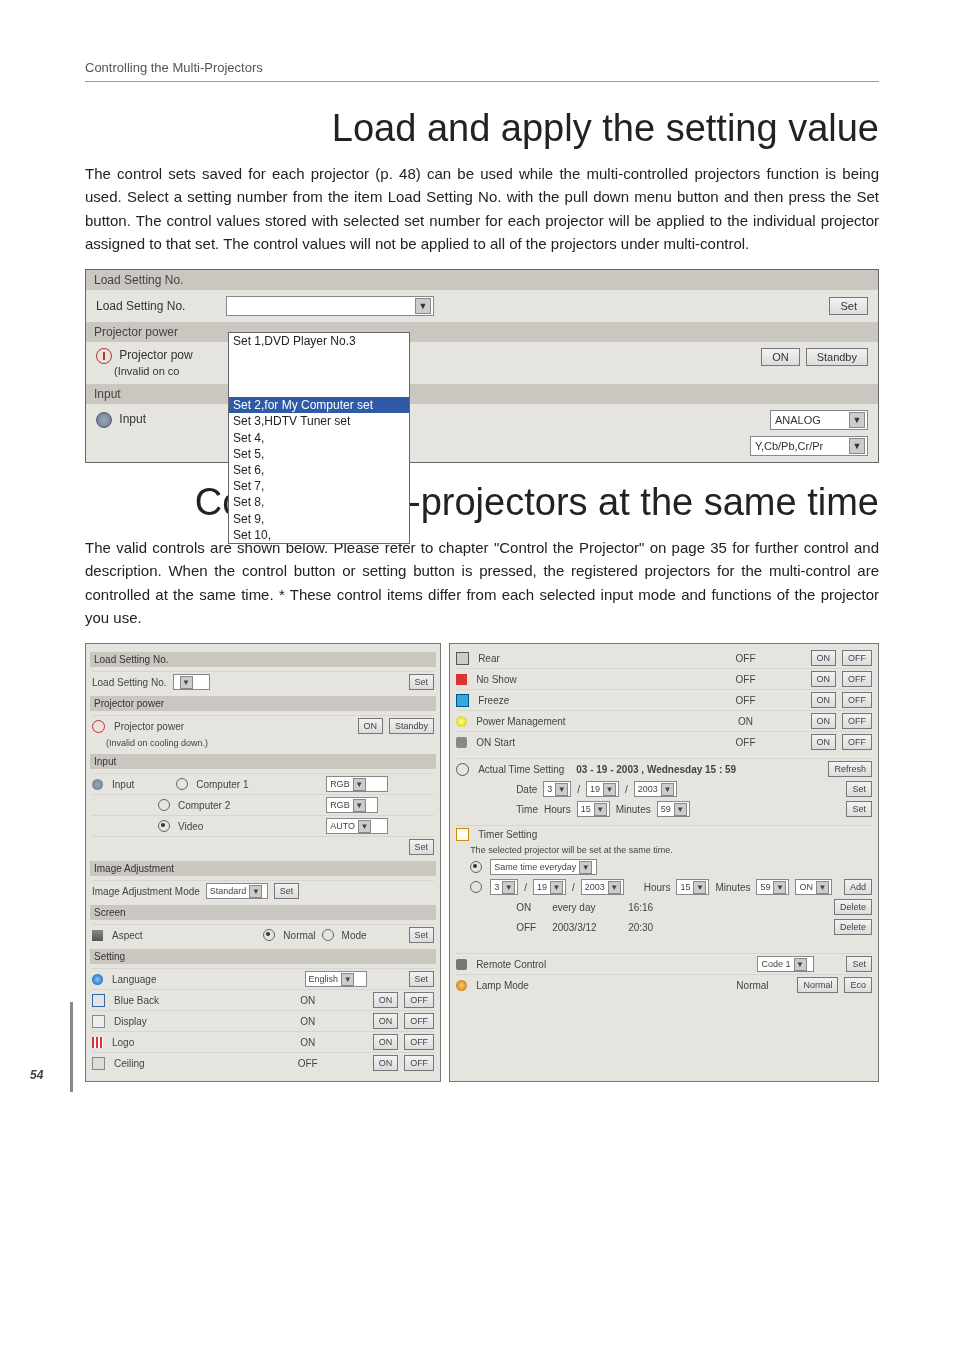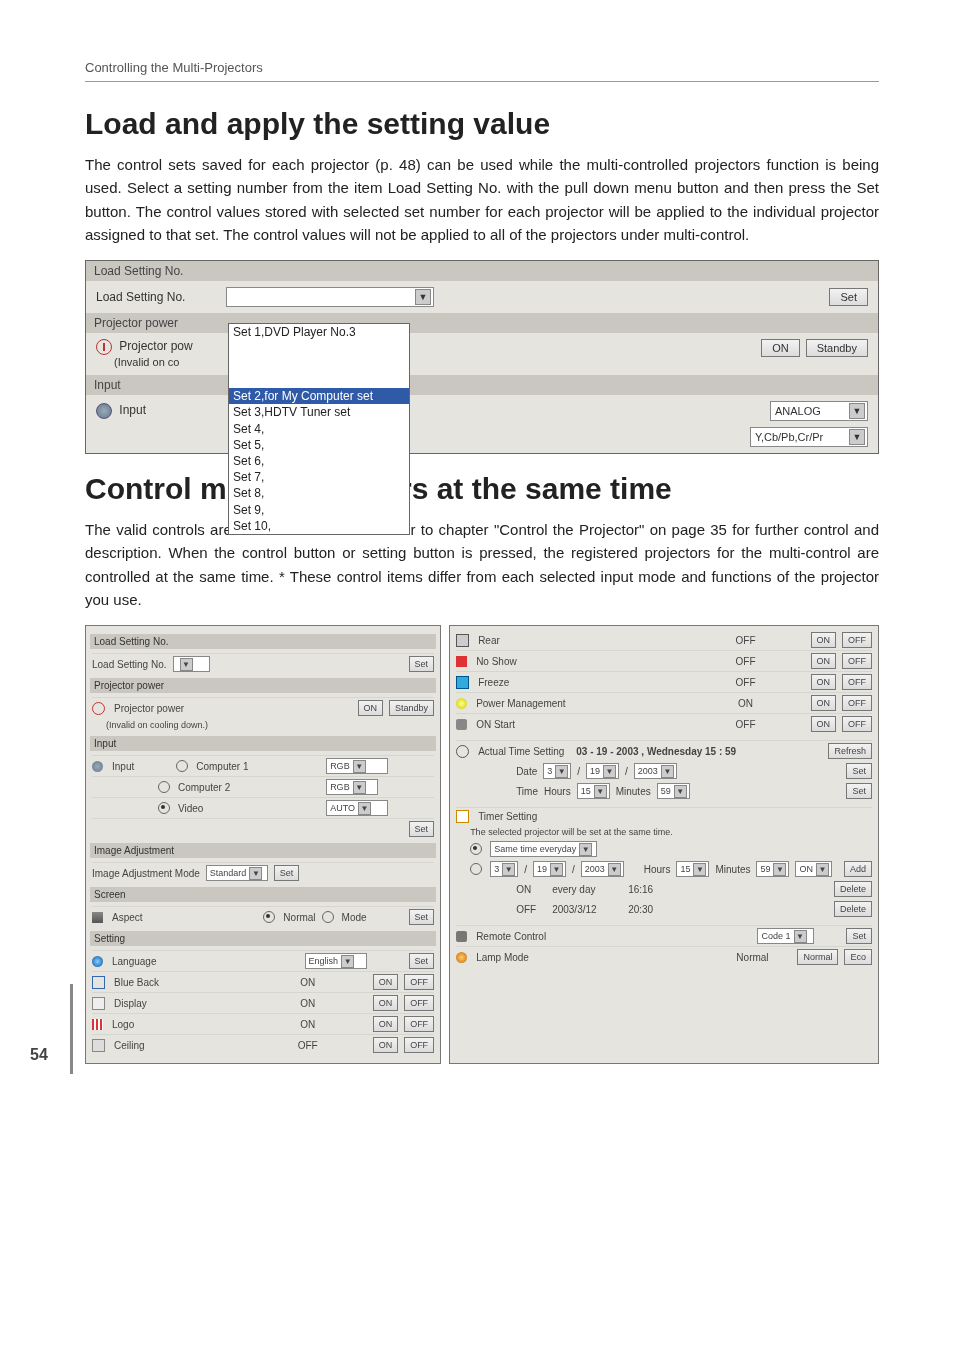--- a/index.html
+++ b/index.html
@@ -17,37 +17,39 @@
   }
   .running-head {
     font-size: 13px;
     color: #555;
     border-bottom: 1px solid #999;
     padding-bottom: 6px;
     margin-bottom: 25px;
   }
   h2.section-title {
     font-family: "Trebuchet MS", "Century Gothic", Arial, sans-serif;
-    font-weight: bold;
-    font-size: 30px;
+    font-weight: normal;
+    font-size: 38px;
     margin: 10px 0 12px 0;
     letter-spacing: 0px;
+    text-align: right;
   }
   p.body {
     font-size: 15px;
     line-height: 1.55;
     text-align: justify;
     margin: 0 0 14px 0;
   }
   .pg-num {
     position: absolute;
     left: 30px;
     bottom: 30px;
-    font-size: 16px;
+    font-size: 12px;
     font-weight: bold;
+    font-style: italic;
     color: #444;
   }
   .vbar {
     position: absolute;
     left: 70px;
     bottom: 20px;
     width: 3px;
     height: 90px;
     background: #888;
   }
@@ -527,21 +529,21 @@
         <span class="mini-btn">Delete</span>
       </div>
       <div class="line" style="border:none;padding-left:60px">
         <span style="width:30px">OFF</span>
         <span style="width:70px">2003/3/12</span>
         <span>20:30</span>
         <span class="grow"></span>
         <span class="mini-btn">Delete</span>
       </div>
 
-      <div class="line" style="margin-top:6px">
+      <div class="line" style="margin-top:16px">
         <span class="ic rc"></span>
         <span>Remote Control</span>
         <span class="grow"></span>
         <span class="mini-dd" style="width:50px">
             <span>Code 1</span>
             <span class="ar">▼</span>
           </span>
         <span style="width:20px"></span>
         <span class="mini-btn">Set</span>
       </div>

